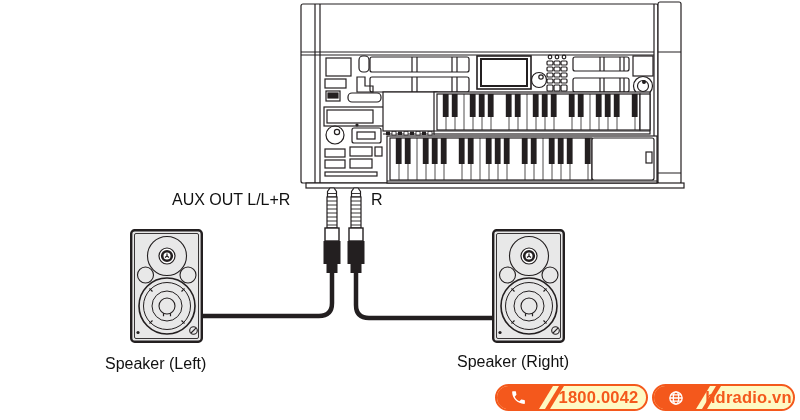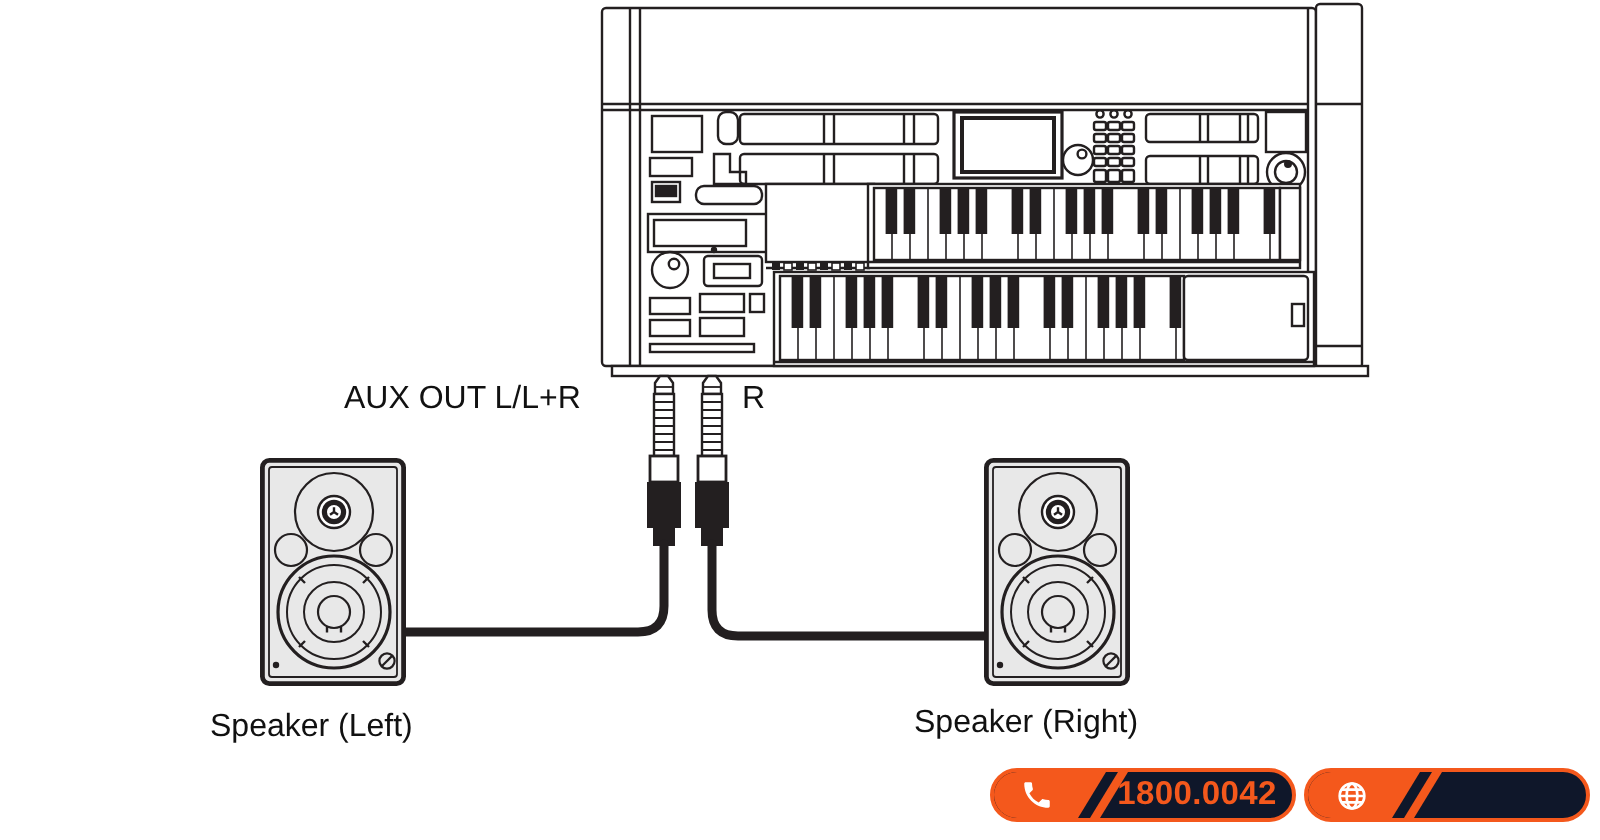--- a/index.html
+++ b/index.html
@@ -7,21 +7,21 @@
   .stage {
     position:relative; width:800px; height:420px; background:#fff;
     font-family:"Liberation Sans", sans-serif; overflow:hidden;
   }
   .lbl {
     position:absolute; color:#111; font-size:16px; line-height:20px;
     white-space:nowrap;
   }
   .badge {
     position:absolute; top:384px; height:27px; box-sizing:border-box;
-    background:#0f172a; border:2px solid var(--accent); border-radius:14px;
+    background:#fef9c3; border:2px solid var(--accent); border-radius:14px;
     overflow:hidden;
   }
   .badge-head { position:absolute; left:0; top:0; bottom:0; width:70px; }
   .badge-head .blk {
     position:absolute; inset:0; background:var(--accent);
     clip-path:polygon(0 0, 56px 0, 42px 100%, 0 100%);
   }
   .badge-head .stripe {
     position:absolute; inset:0; background:var(--accent);
     clip-path:polygon(62px 0, 67px 0, 53px 100%, 48px 100%);
@@ -231,15 +231,16 @@
       <div class="blk"></div>
         <div class="stripe"></div>
       <svg width="18" height="18" viewBox="0 0 24 24">
         <g fill="none" stroke="#fff" stroke-width="1.8">
           <circle cx="12" cy="12" r="8.2"></circle>
           <ellipse cx="12" cy="12" rx="3.6" ry="8.2"></ellipse>
           <path d="M3.8 12h16.4 M5.2 7.8h13.6 M5.2 16.2h13.6"></path>
         </g>
       </svg>
     </div>
+    <div class="badge-label" style="left:54px;">hdradio.vn</div>
   </div>
 
 </div>
 
 </body></html>

